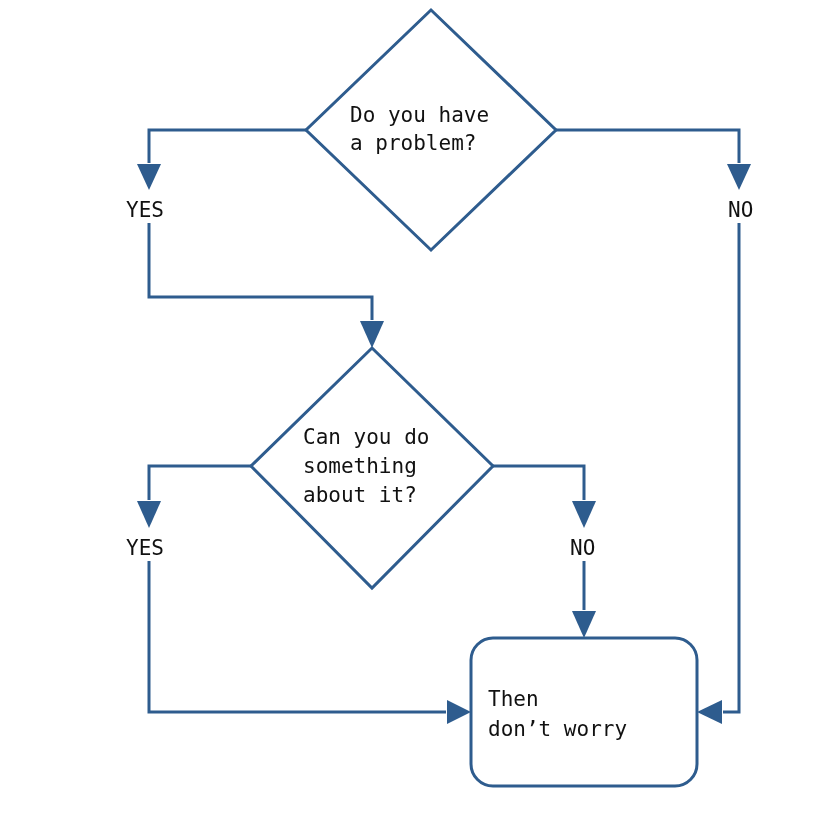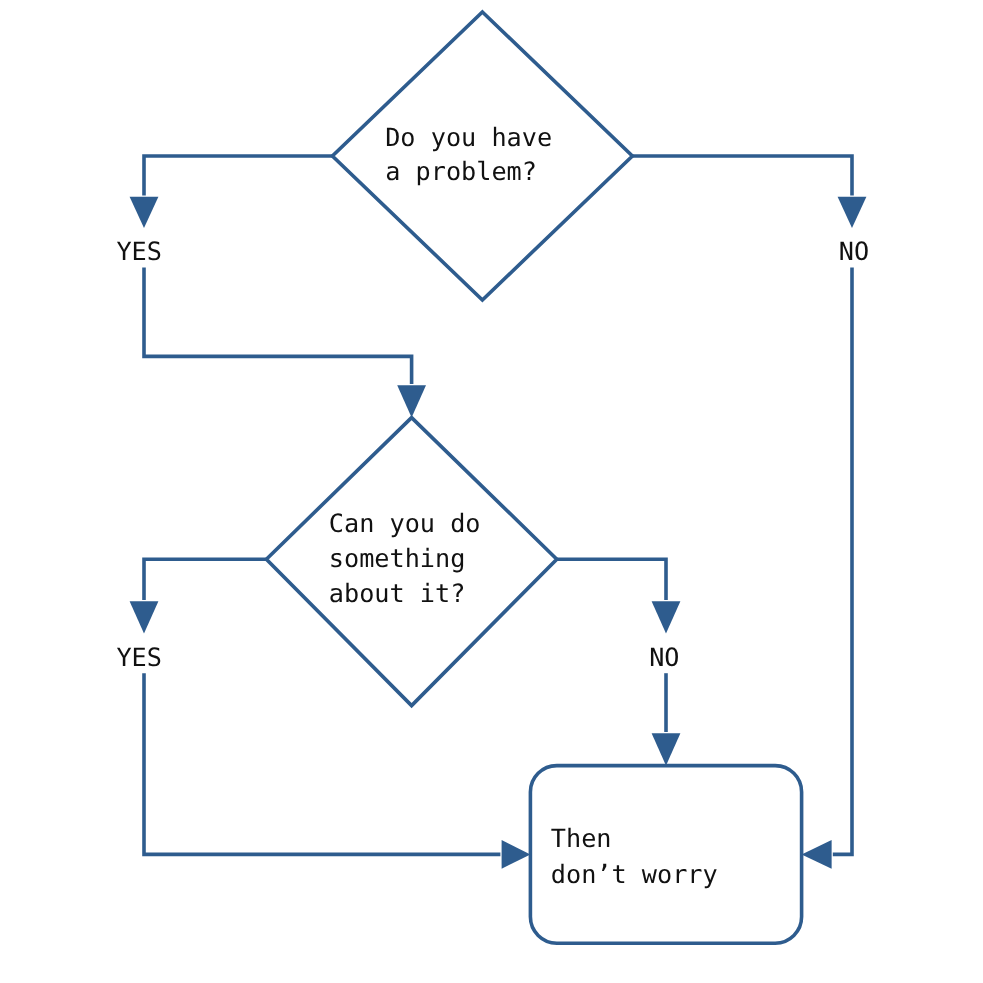--- a/index.html
+++ b/index.html
@@ -11,20 +11,21 @@
     width: 819px;
     height: 819px;
     font-family: "DejaVu Sans Mono", monospace;
     overflow: hidden;
   }
   #flowchart-root {
     position: relative;
     width: 736px;
     height: 819px;
     background: #ffffff;
+    margin-left: 29px;
   }
   svg.diagram-canvas {
     position: absolute;
     left: 0;
     top: 0;
     width: 819px;
     height: 819px;
     display: block;
   }
   .node-text {

